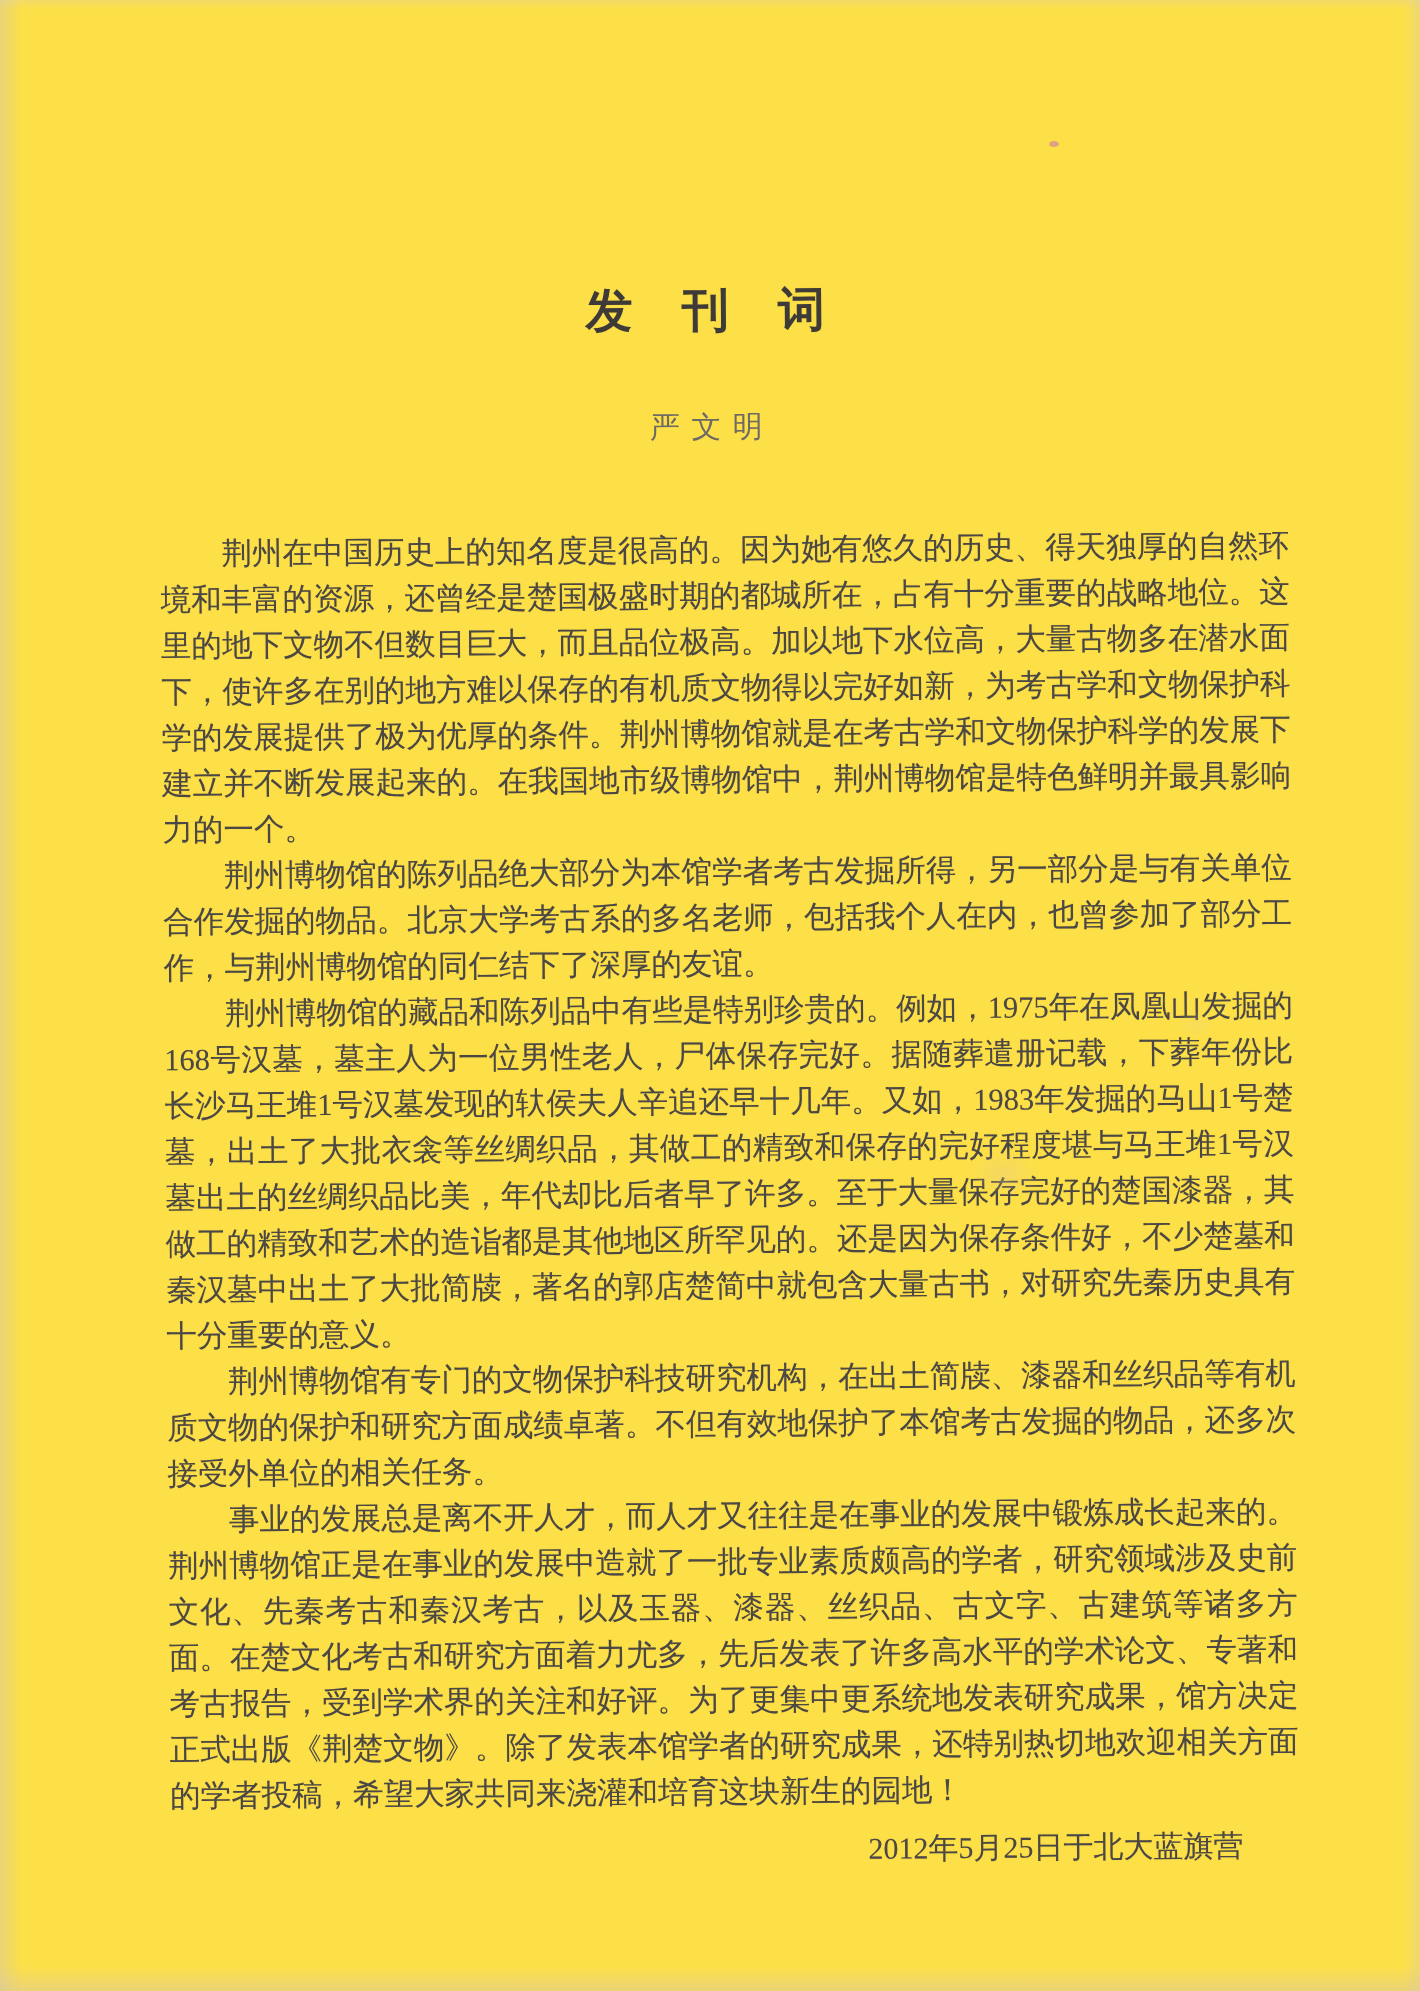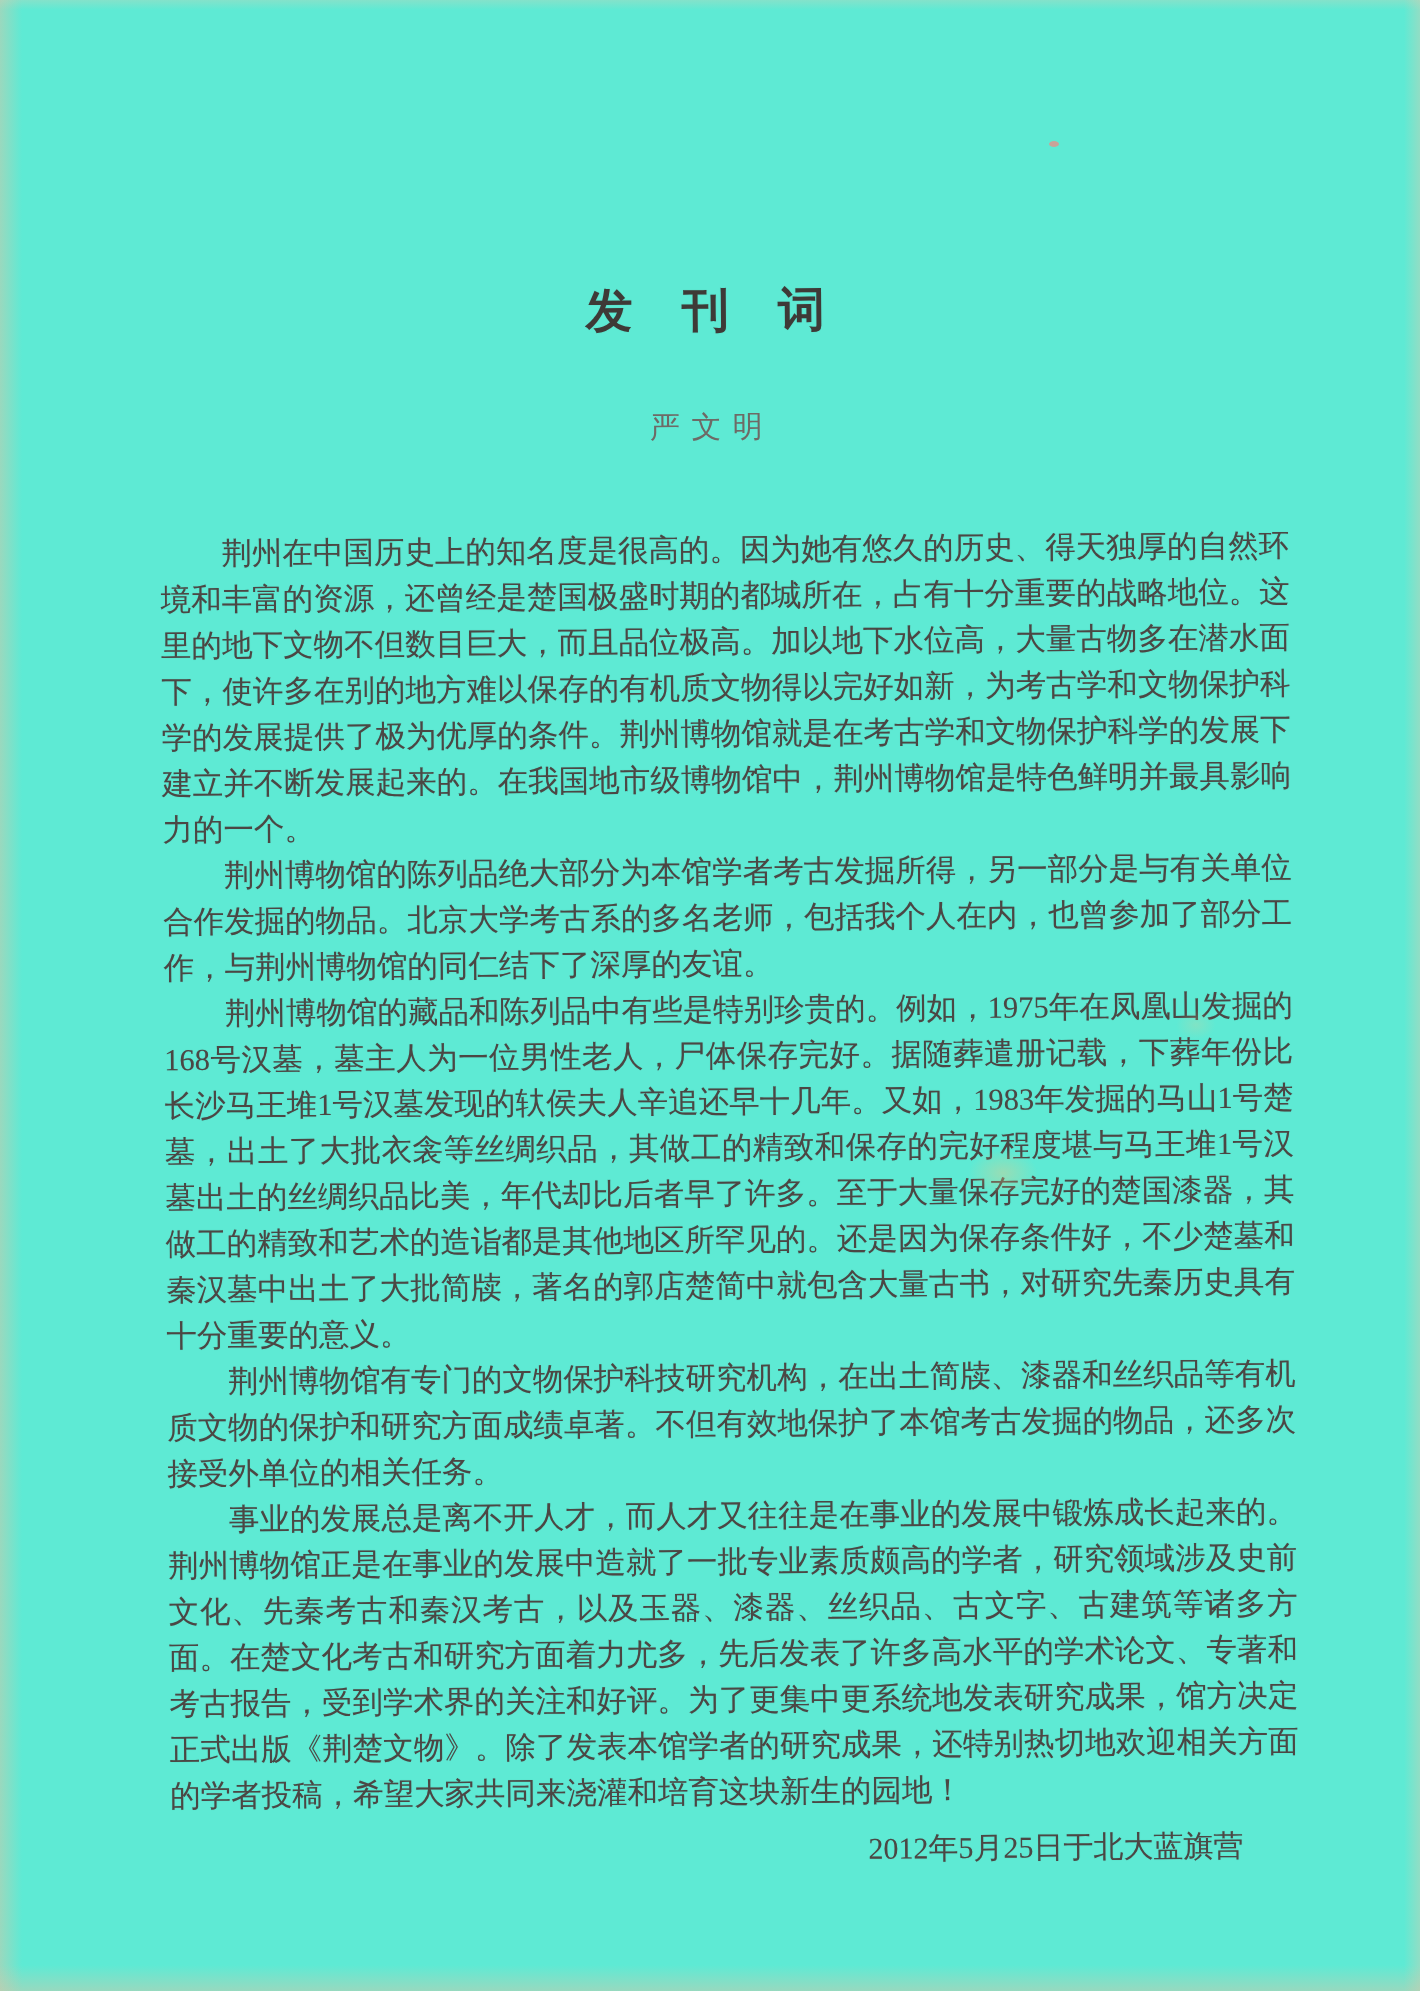--- a/index.html
+++ b/index.html
@@ -4,21 +4,21 @@
 <style>
   html, body {
     margin: 0;
     padding: 0;
     background: #ffffff;
   }
   .page {
     position: relative;
     width: 1420px;
     height: 1991px;
-    background: #5eead4;
+    background: #fde047;
     overflow: hidden;
     font-family: "Liberation Serif", "DejaVu Serif", serif;
   }
   
   .edge { position: absolute; pointer-events: none; }
   .edge-left   { left: 0; top: 0; bottom: 0; width: 22px;
                  background: linear-gradient(90deg, rgba(214,199,168,0.50), rgba(214,199,168,0)); }
   .edge-right  { right: 0; top: 0; bottom: 0; width: 16px;
                  background: linear-gradient(270deg, rgba(218,204,176,0.42), rgba(218,204,176,0)); }
   .edge-bottom { left: 0; right: 0; bottom: 0; height: 26px;

